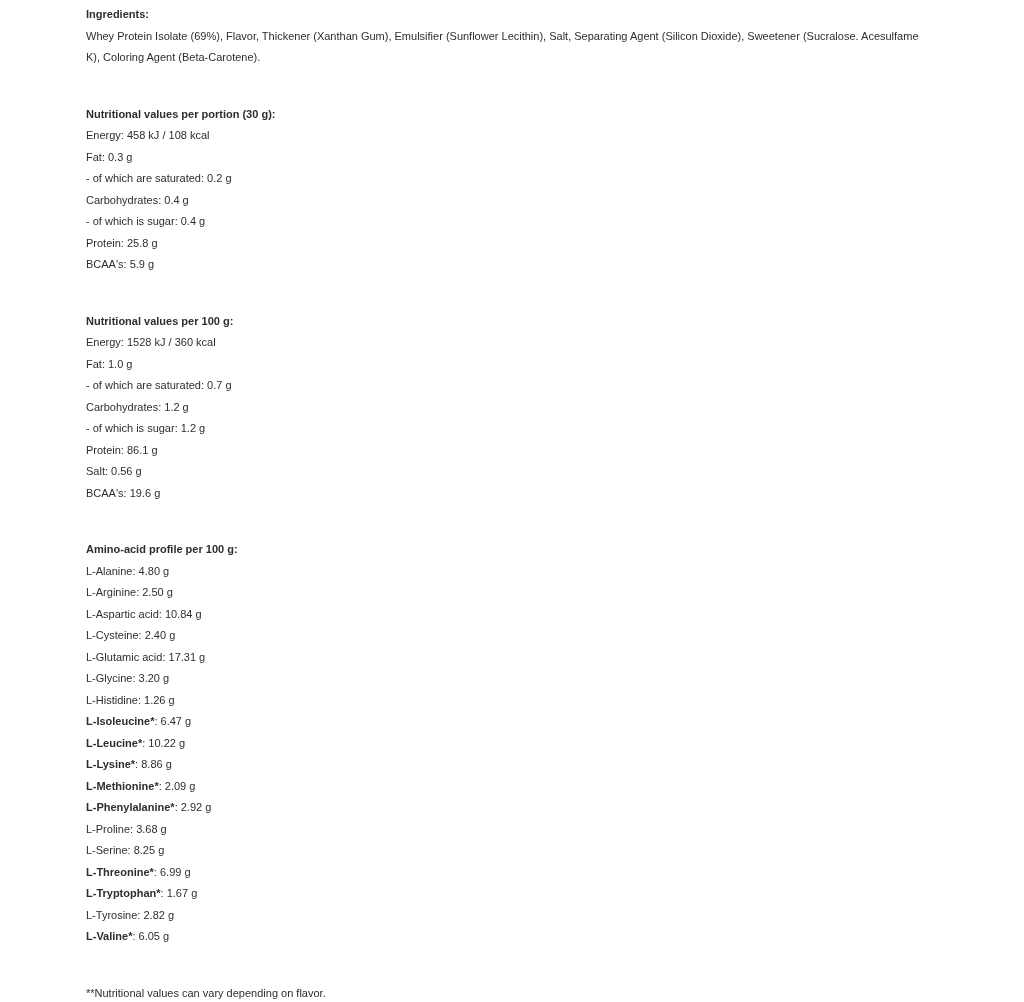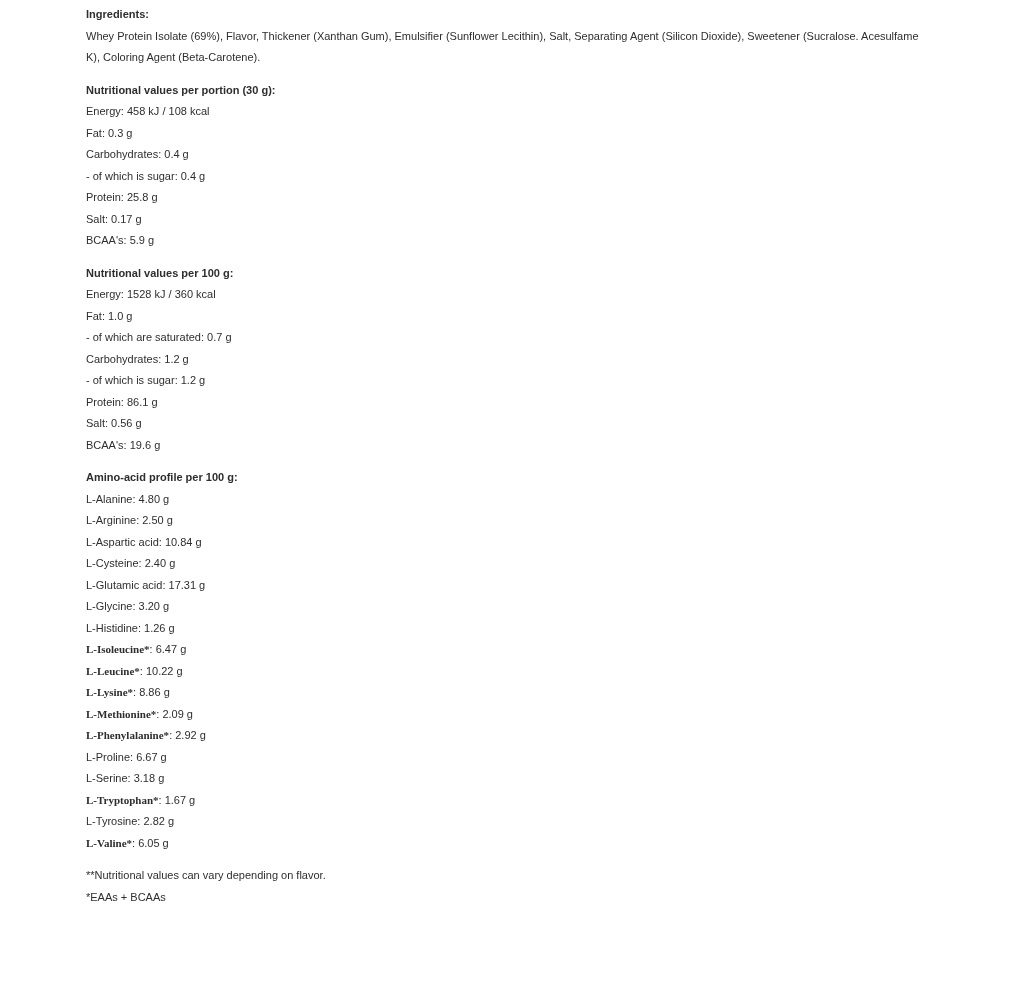--- a/index.html
+++ b/index.html
@@ -13,43 +13,43 @@
     overflow: hidden;
   }
   .content {
     position: absolute;
     left: 86px;
     top: 4px;
     width: 845px;
     font-size: 11px;
     line-height: 21.5px;
   }
-  .section + .section { margin-top: 11px; }
+  .section + .section { margin-top: 35px; }
   .heading { font-weight: 700; }
   .line { white-space: pre-wrap; }
-  .bold { font-weight: 700; font-family: Liberation Serif, serif; }
+  .bold { font-weight: 700; }
 </style>
 </head>
 <body>
 
 <div class="content">
 
   <div class="section">
     <div class="heading">Ingredients:</div>
     <div class="line">Whey Protein Isolate (69%), Flavor, Thickener (Xanthan Gum), Emulsifier (Sunflower Lecithin), Salt, Separating Agent (Silicon Dioxide), Sweetener (Sucralose. Acesulfame K), Coloring Agent (Beta-Carotene).</div>
   </div>
 
   <div class="section">
     <div class="heading">Nutritional values per portion (30 g):</div>
     <div class="line">Energy: 458 kJ / 108 kcal</div>
     <div class="line">Fat: 0.3 g</div>
+    <div class="line">- of which are saturated: 0.2 g</div>
     <div class="line">Carbohydrates: 0.4 g</div>
     <div class="line">- of which is sugar: 0.4 g</div>
     <div class="line">Protein: 25.8 g</div>
-    <div class="line">Salt: 0.17 g</div>
     <div class="line">BCAA's: 5.9 g</div>
   </div>
 
   <div class="section">
     <div class="heading">Nutritional values per 100 g:</div>
     <div class="line">Energy: 1528 kJ / 360 kcal</div>
     <div class="line">Fat: 1.0 g</div>
     <div class="line">- of which are saturated: 0.7 g</div>
     <div class="line">Carbohydrates: 1.2 g</div>
     <div class="line">- of which is sugar: 1.2 g</div>
@@ -65,22 +65,23 @@
     <div class="line"><span>L-Aspartic acid</span><span>: 10.84 g</span></div>
     <div class="line"><span>L-Cysteine</span><span>: 2.40 g</span></div>
     <div class="line"><span>L-Glutamic acid</span><span>: 17.31 g</span></div>
     <div class="line"><span>L-Glycine</span><span>: 3.20 g</span></div>
     <div class="line"><span>L-Histidine</span><span>: 1.26 g</span></div>
     <div class="line"><span class="bold">L-Isoleucine*</span><span>: 6.47 g</span></div>
     <div class="line"><span class="bold">L-Leucine*</span><span>: 10.22 g</span></div>
     <div class="line"><span class="bold">L-Lysine*</span><span>: 8.86 g</span></div>
     <div class="line"><span class="bold">L-Methionine*</span><span>: 2.09 g</span></div>
     <div class="line"><span class="bold">L-Phenylalanine*</span><span>: 2.92 g</span></div>
-    <div class="line"><span>L-Proline</span><span>: 6.67 g</span></div>
-    <div class="line"><span>L-Serine</span><span>: 3.18 g</span></div>
+    <div class="line"><span>L-Proline</span><span>: 3.68 g</span></div>
+    <div class="line"><span>L-Serine</span><span>: 8.25 g</span></div>
+    <div class="line"><span class="bold">L-Threonine*</span><span>: 6.99 g</span></div>
     <div class="line"><span class="bold">L-Tryptophan*</span><span>: 1.67 g</span></div>
     <div class="line"><span>L-Tyrosine</span><span>: 2.82 g</span></div>
     <div class="line"><span class="bold">L-Valine*</span><span>: 6.05 g</span></div>
   </div>
 
   <div class="section">
     <div class="line">**Nutritional values can vary depending on flavor.</div>
     <div class="line">*EAAs + BCAAs</div>
   </div>
 

